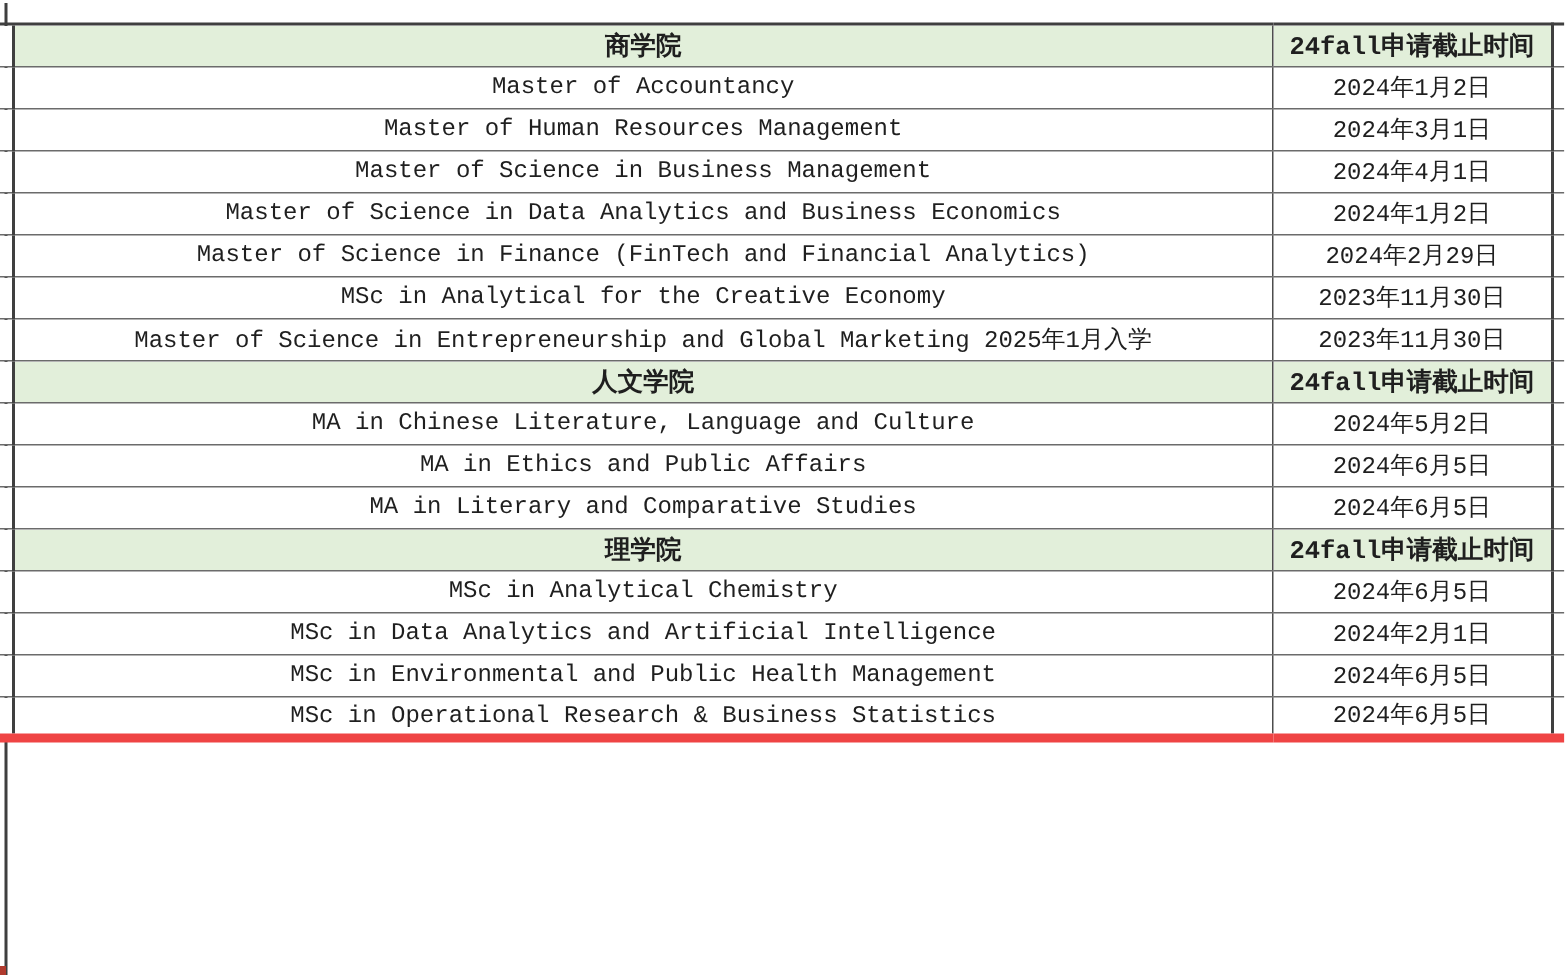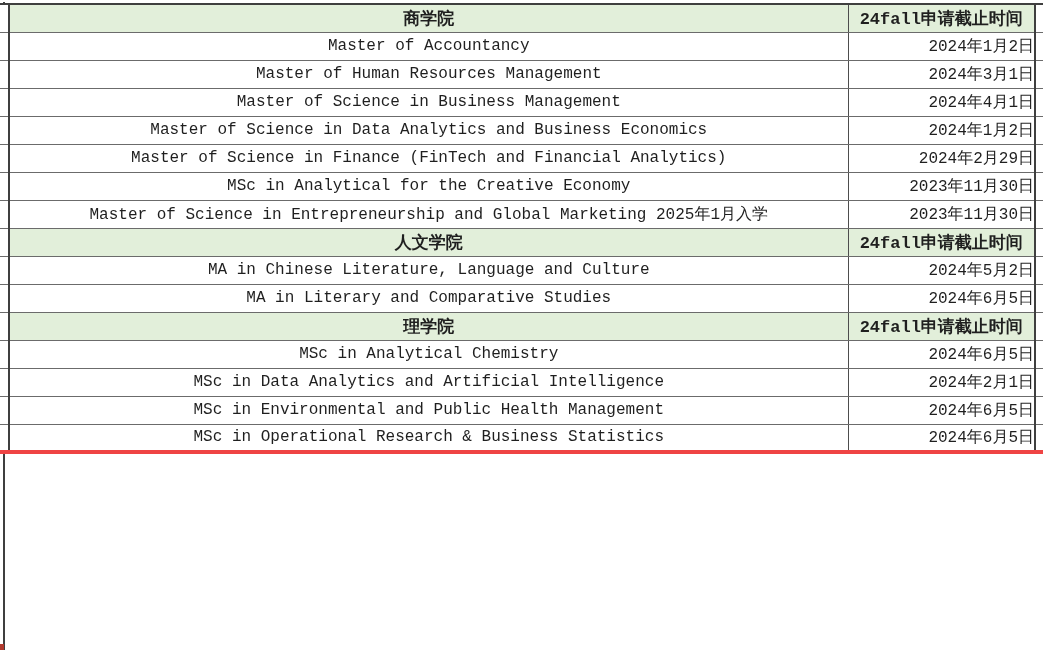--- a/index.html
+++ b/index.html
@@ -30,21 +30,21 @@
     position: absolute;
     left: 0;
     bottom: 0;
     width: 4px;
     height: 6px;
     background: #b03a2e;
   }
   table.deadline-table {
     position: absolute;
     left: 0;
-    top: 3px;
+    top: 15px;
     border-collapse: collapse;
     table-layout: fixed;
     width: 1043px;
   }
   table.deadline-table tr {
     height: 28px;
   }
   table.deadline-table td {
     font-size: 16px;
     vertical-align: middle;
@@ -59,31 +59,31 @@
   }
   td.name-cell {
     border-left: 2px solid #3f3f3f;   
     border-right: 1px solid #4d4d4d;  
     padding-left: 4px;
     text-align: center;
   }
   td.date-cell {
     border-right: 2px solid #3f3f3f;  
     padding-left: 3px;
-    text-align: right;
+    text-align: center;
   }
   
   td.gutter-l, td.gutter-r {
     border-top: 1px solid #6b6b6b;
     border-bottom: 1px solid #6b6b6b;
     background: #ffffff;
   }
   
   tr:first-child td { border-top: 2px solid #3f3f3f; }
-  tr:last-child td  { border-bottom: 4px solid #ef4444; }
+  tr:last-child td  { border-bottom: 6px solid #ef4444; }
   
   tr.section-row td.name-cell,
   tr.section-row td.date-cell {
     background: var(--section-bg, #e2efda);
     font-weight: bold;
     font-size: 17px;
     text-align: center;
     padding-left: 0;
   }
 </style>
@@ -156,20 +156,26 @@
           <td class="gutter-r"></td>
         </tr>
         <tr class="program-row">
           <td class="gutter-l"></td>
           <td class="name-cell">MA in Chinese Literature, Language and Culture</td>
           <td class="date-cell">2024年5月2日</td>
           <td class="gutter-r"></td>
         </tr>
         <tr class="program-row">
           <td class="gutter-l"></td>
+          <td class="name-cell">MA in Ethics and Public Affairs</td>
+          <td class="date-cell">2024年6月5日</td>
+          <td class="gutter-r"></td>
+        </tr>
+        <tr class="program-row">
+          <td class="gutter-l"></td>
           <td class="name-cell">MA in Literary and Comparative Studies</td>
           <td class="date-cell">2024年6月5日</td>
           <td class="gutter-r"></td>
         </tr>
         <tr class="section-row">
           <td class="gutter-l"></td>
           <td class="name-cell">理学院</td>
           <td class="date-cell">24fall申请截止时间</td>
           <td class="gutter-r"></td>
         </tr>

